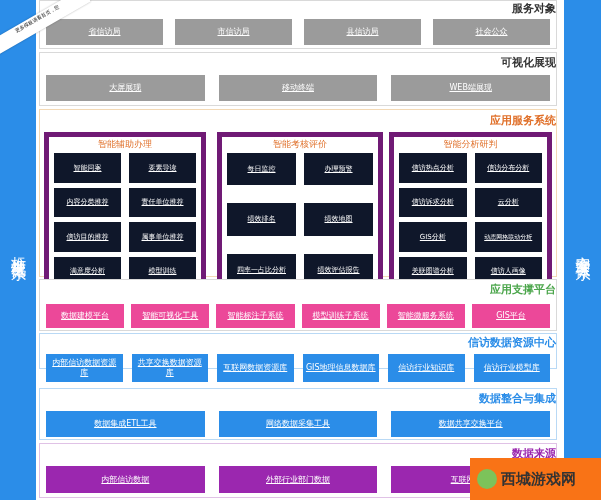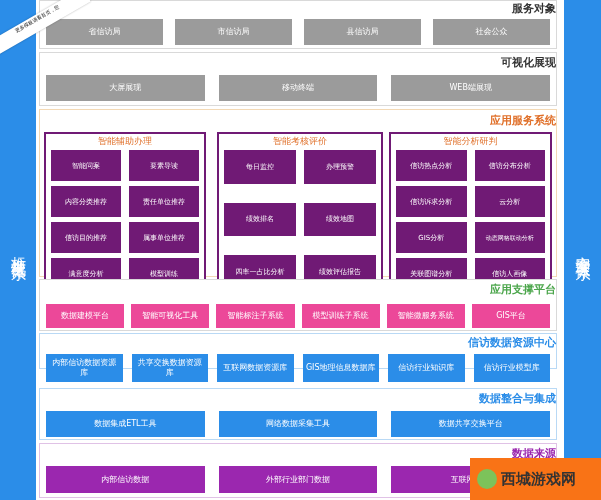--- a/index.html
+++ b/index.html
@@ -10,29 +10,29 @@
           display: flex; align-items: center; justify-content: center; }
   .side.left { left: 0; }
   .side.right { left: 564px; width: 37px; }
   .side-text { writing-mode: vertical-rl; text-orientation: upright; font-size: 15px; letter-spacing: 2px; line-height: 1; }
 
   .layer { position: absolute; left: 39px; width: 518px; background: #ffffff; border: 1px solid #d9d9d9; }
   .layer-title { text-align: right; font-size: 11px; font-weight: bold; line-height: 16px; height: 16px; }
 
   .row { position: absolute; display: flex; gap: 10px; left: 6px; right: 6px; }
   .box { flex: 1; display: flex; align-items: center; justify-content: center; text-align: center;
-         color: #ffffff; font-size: 8px; line-height: 10px; padding: 0 3px; }
+         color: #ffffff; font-size: 8px; line-height: 10px; padding: 0 3px; text-decoration: underline; }
 
   .gray { background: #9b9b9b; }
-  .orange { background: #701a75; }
+  .orange { background: #0f172a; }
   .green { background: #ec4899; }
   .blue { background: #2b8de8; }
   .purple { background: #9b27af; }
 
-  .group { position: absolute; top: 22px; height: 164px; border: 2px solid #701a75; background: #ffffff; }
+  .group { position: absolute; top: 22px; height: 164px; border: 5px solid #701a75; background: #ffffff; }
   .group-title { text-align: center; font-size: 9px; color: #e0702a; line-height: 14px; height: 14px; }
   .grid { position: absolute; left: 5px; right: 5px; top: 16px; bottom: 5px; display: grid;
           grid-template-columns: 1fr 1fr; grid-template-rows: repeat(4, 1fr); gap: 5px 8px; }
   .grid .box { font-size: 7px; }
 
   .ribbon { position: absolute; left: -16px; top: 14px; width: 110px; height: 16px; background: #ffffff;
             transform: rotate(-30deg); font-size: 5px; line-height: 7px; text-align: center; color: #222;
             box-shadow: 0 0 2px rgba(0,0,0,0.3); z-index: 5; padding-top: 1px; }
 
   .watermark { position: absolute; left: 470px; top: 458px; width: 131px; height: 42px; background: #f97316;

